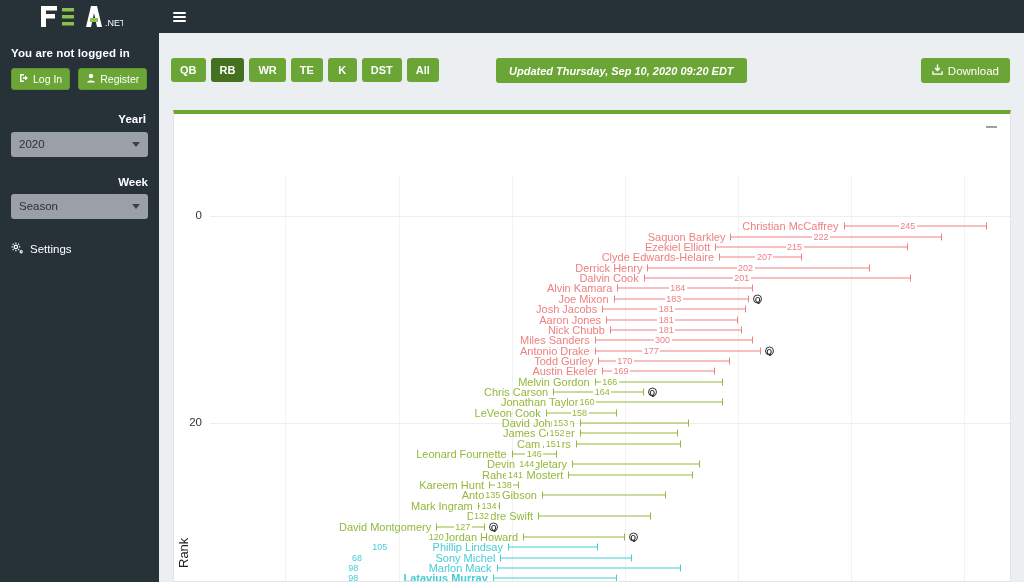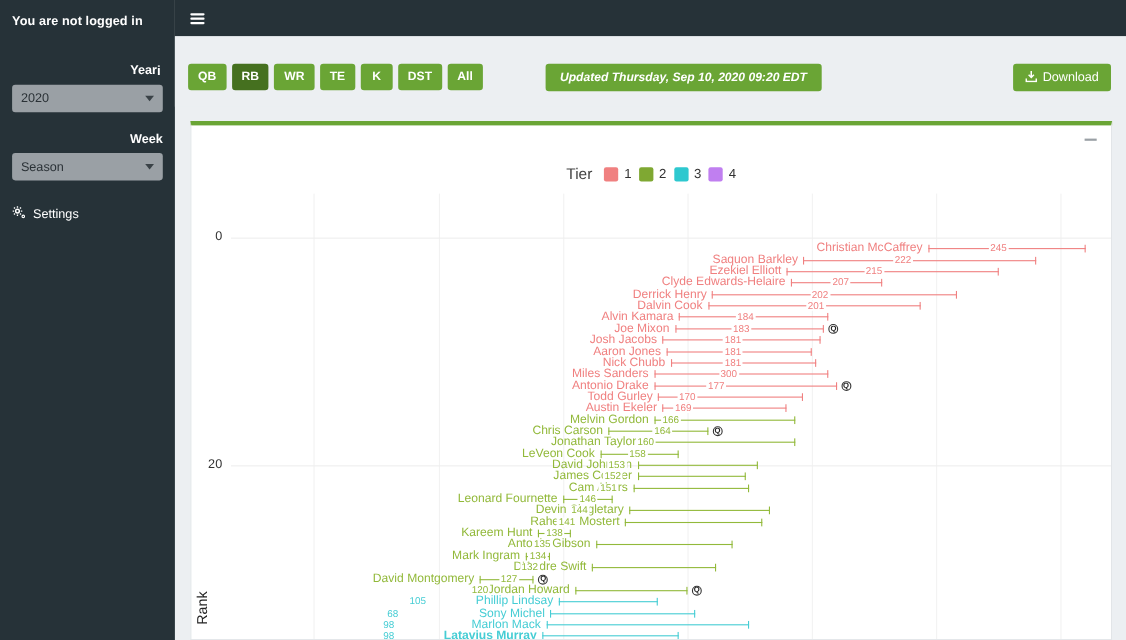--- a/index.html
+++ b/index.html
@@ -150,23 +150,55 @@
     color: #222; font-size: 7px; font-weight: bold;
     display: flex; align-items: center; justify-content: center; line-height: 1;
   }
 </style>
 </head>
 <body>
 
 <div class="app">
 
   <aside class="sidebar">
+    <div class="brand">
+      <svg class="logo-svg" width="86" height="26" viewBox="0 0 86 26">
+        <rect x="4" y="2" width="5" height="21" fill="#ffffff"></rect>
+        <rect x="9" y="2" width="11" height="4.5" fill="#ffffff"></rect>
+        <rect x="9" y="10" width="9" height="4.5" fill="#ffffff"></rect>
+        <rect x="25" y="4" width="12" height="3.5" fill="#8bc34a"></rect>
+        <rect x="25" y="11" width="12" height="3.5" fill="#8bc34a"></rect>
+        <rect x="25" y="18" width="12" height="3.5" fill="#8bc34a"></rect>
+        <polygon points="49,23 54,2 60,2 65,23 60,23 57,9 54,23" fill="#ffffff"></polygon>
+        <rect x="53" y="14" width="8" height="4" fill="#8bc34a"></rect>
+        <text x="68" y="22" font-family="Liberation Sans, sans-serif" font-size="9" fill="#ffffff">.NET</text>
+      </svg>
+    </div>
 
     <div class="sidebar-body">
       <div class="notlogged">You are not logged in</div>
+      <div class="auth-row">
+        <button class="btn-green">
+          <span>
+            <svg width="10" height="10" viewBox="0 0 10 10">
+                <path d="M1 1 L1 9 L5 9 L5 7.5 L2.5 7.5 L2.5 2.5 L5 2.5 L5 1 Z M6 2.5 L9 5 L6 7.5 L6 5.8 L4 5.8 L4 4.2 L6 4.2 Z" fill="#fff"></path>
+              </svg>
+          </span>
+          <span>Log In</span>
+        </button>
+        <button class="btn-green">
+          <span>
+            <svg width="10" height="10" viewBox="0 0 10 10">
+                <circle cx="5" cy="3" r="2.2" fill="#fff"></circle>
+                <path d="M1 9.5 C1 6.8 9 6.8 9 9.5 Z" fill="#fff"></path>
+              </svg>
+          </span>
+          <span>Register</span>
+        </button>
+      </div>
 
       <div class="sb-sep"></div>
 
       <div class="field-label">
         <span>Year</span>
         <span class="info-i">i</span>
       </div>
       <div class="select-box">
         <span>2020</span>
         <span class="caret"></span>
@@ -232,39 +264,20 @@
       </span>
       <span>Download</span>
     </button>
   </div>
 
   <section class="panel">
     <div class="panel-collapse">
         <i></i>
       </div>
 
-    <div class="legend" id="legend">
-      <span class="legend-title">Tier</span>
-    <div class="legend-item">
-          <span class="legend-swatch" style="background: rgb(240, 128, 128);"></span>
-          <span class="legend-label">1</span>
-        </div>
-        <div class="legend-item">
-          <span class="legend-swatch" style="background: rgb(127, 168, 50);"></span>
-          <span class="legend-label">2</span>
-        </div>
-        <div class="legend-item">
-          <span class="legend-swatch" style="background: rgb(46, 200, 207);"></span>
-          <span class="legend-label">3</span>
-        </div>
-        <div class="legend-item">
-          <span class="legend-swatch" style="background: rgb(192, 127, 240);"></span>
-          <span class="legend-label">4</span>
-        </div>
-      </div>
 
     <div class="plot" id="plot">
       <div class="ylabel">Rank</div>
     <div class="gridv" style="left: 111.429px; height: 410px;"></div>
         <div class="gridv" style="left: 224.571px; height: 410px;"></div>
         <div class="gridv" style="left: 337.714px; height: 410px;"></div>
         <div class="gridv" style="left: 450.857px; height: 410px;"></div>
         <div class="gridv" style="left: 564px; height: 410px;"></div>
         <div class="gridv" style="left: 677.143px; height: 410px;"></div>
         <div class="gridv" style="left: 790.286px; height: 410px;"></div>
@@ -300,21 +313,21 @@
           <div class="cap" style="background: rgb(240, 128, 128); right: 0px;"></div>
           <span class="val" style="color: rgb(240, 128, 128); left: 45.2571px;">207</span>
         </div>
         <div class="row" style="top: 86.75px; left: 473.486px; width: 222.514px;">
           <span class="row-name" style="color: rgb(240, 128, 128);">Derrick Henry</span>
           <div class="bar" style="background: rgb(240, 128, 128); left: 0px; right: 0px;"></div>
           <div class="cap" style="background: rgb(240, 128, 128); left: 0px;"></div>
           <div class="cap" style="background: rgb(240, 128, 128); right: 0px;"></div>
           <span class="val" style="color: rgb(240, 128, 128); left: 98.0571px;">202</span>
         </div>
-        <div class="row" style="top: 97.1px; left: 469.714px; width: 193px;">
+        <div class="row" style="top: 97.1px; left: 469.714px; width: 267px;">
           <span class="row-name" style="color: rgb(240, 128, 128);">Dalvin Cook</span>
           <div class="bar" style="background: rgb(240, 128, 128); left: 0px; right: 0px;"></div>
           <div class="cap" style="background: rgb(240, 128, 128); left: 0px;"></div>
           <div class="cap" style="background: rgb(240, 128, 128); right: 0px;"></div>
           <span class="val" style="color: rgb(240, 128, 128); left: 98.0571px;">201</span>
         </div>
         <div class="row" style="top: 107.45px; left: 443.314px; width: 135.771px;">
           <span class="row-name" style="color: rgb(240, 128, 128);">Alvin Kamara</span>
           <div class="bar" style="background: rgb(240, 128, 128); left: 0px; right: 0px;"></div>
           <div class="cap" style="background: rgb(240, 128, 128); left: 0px;"></div>

